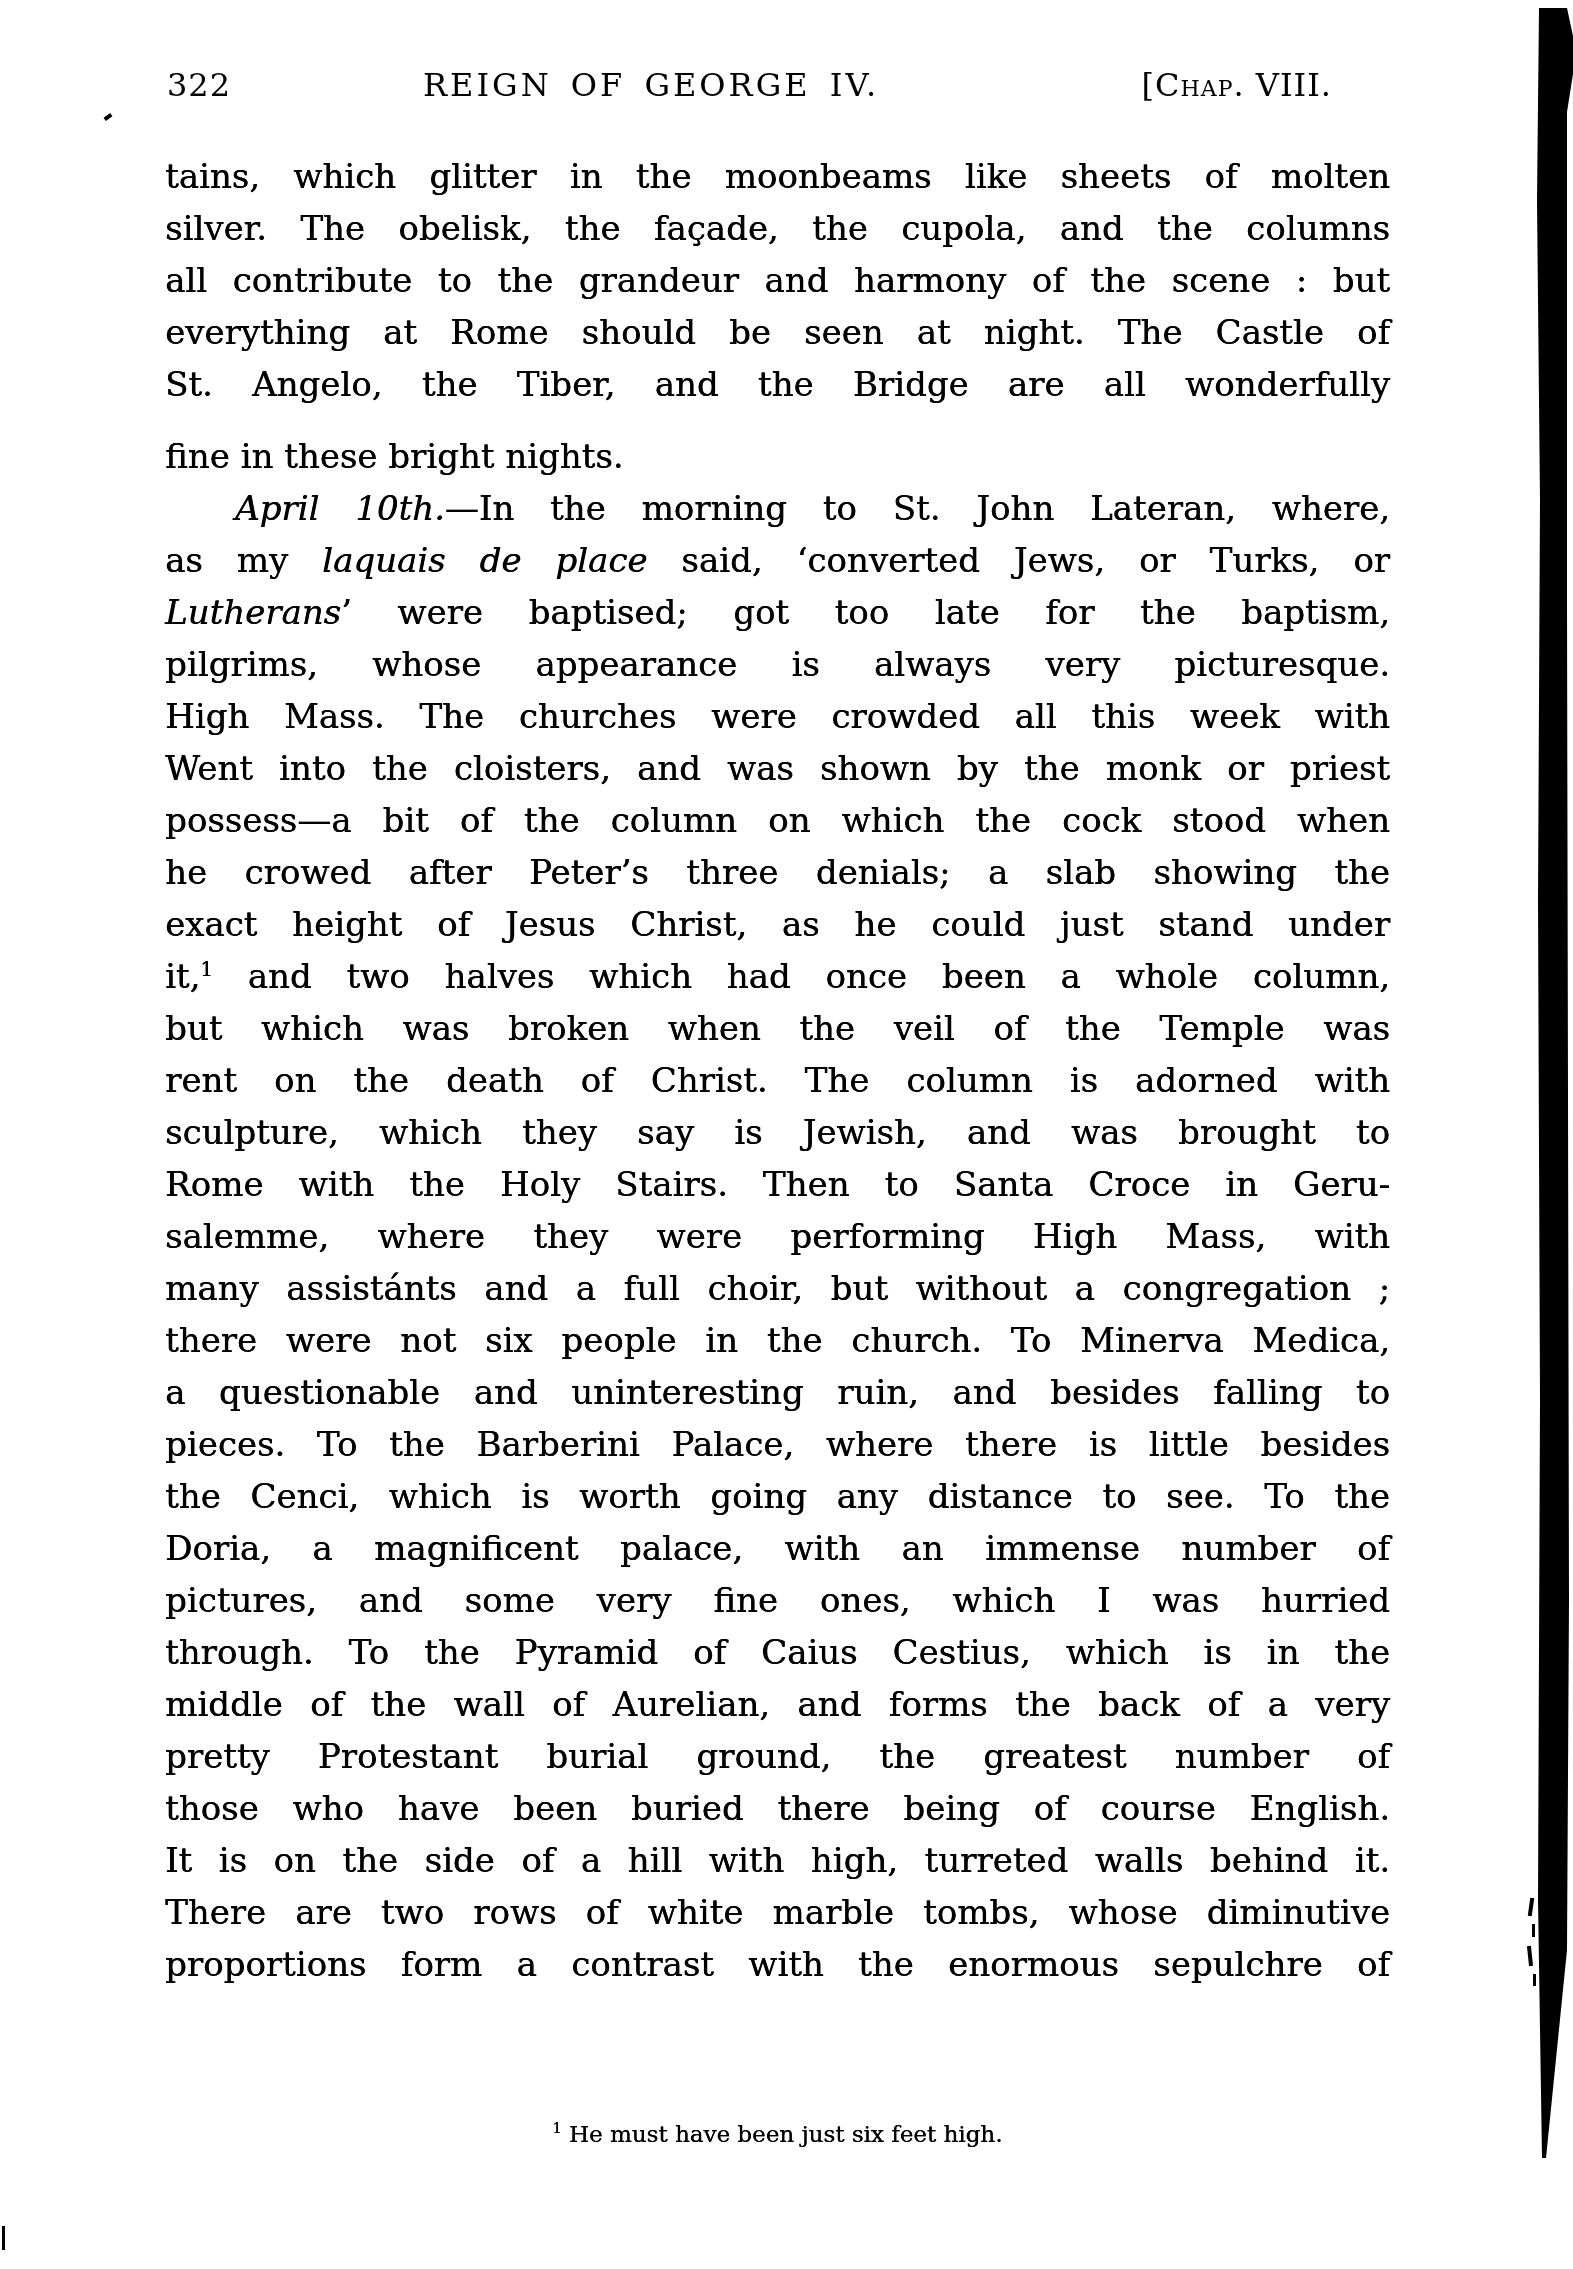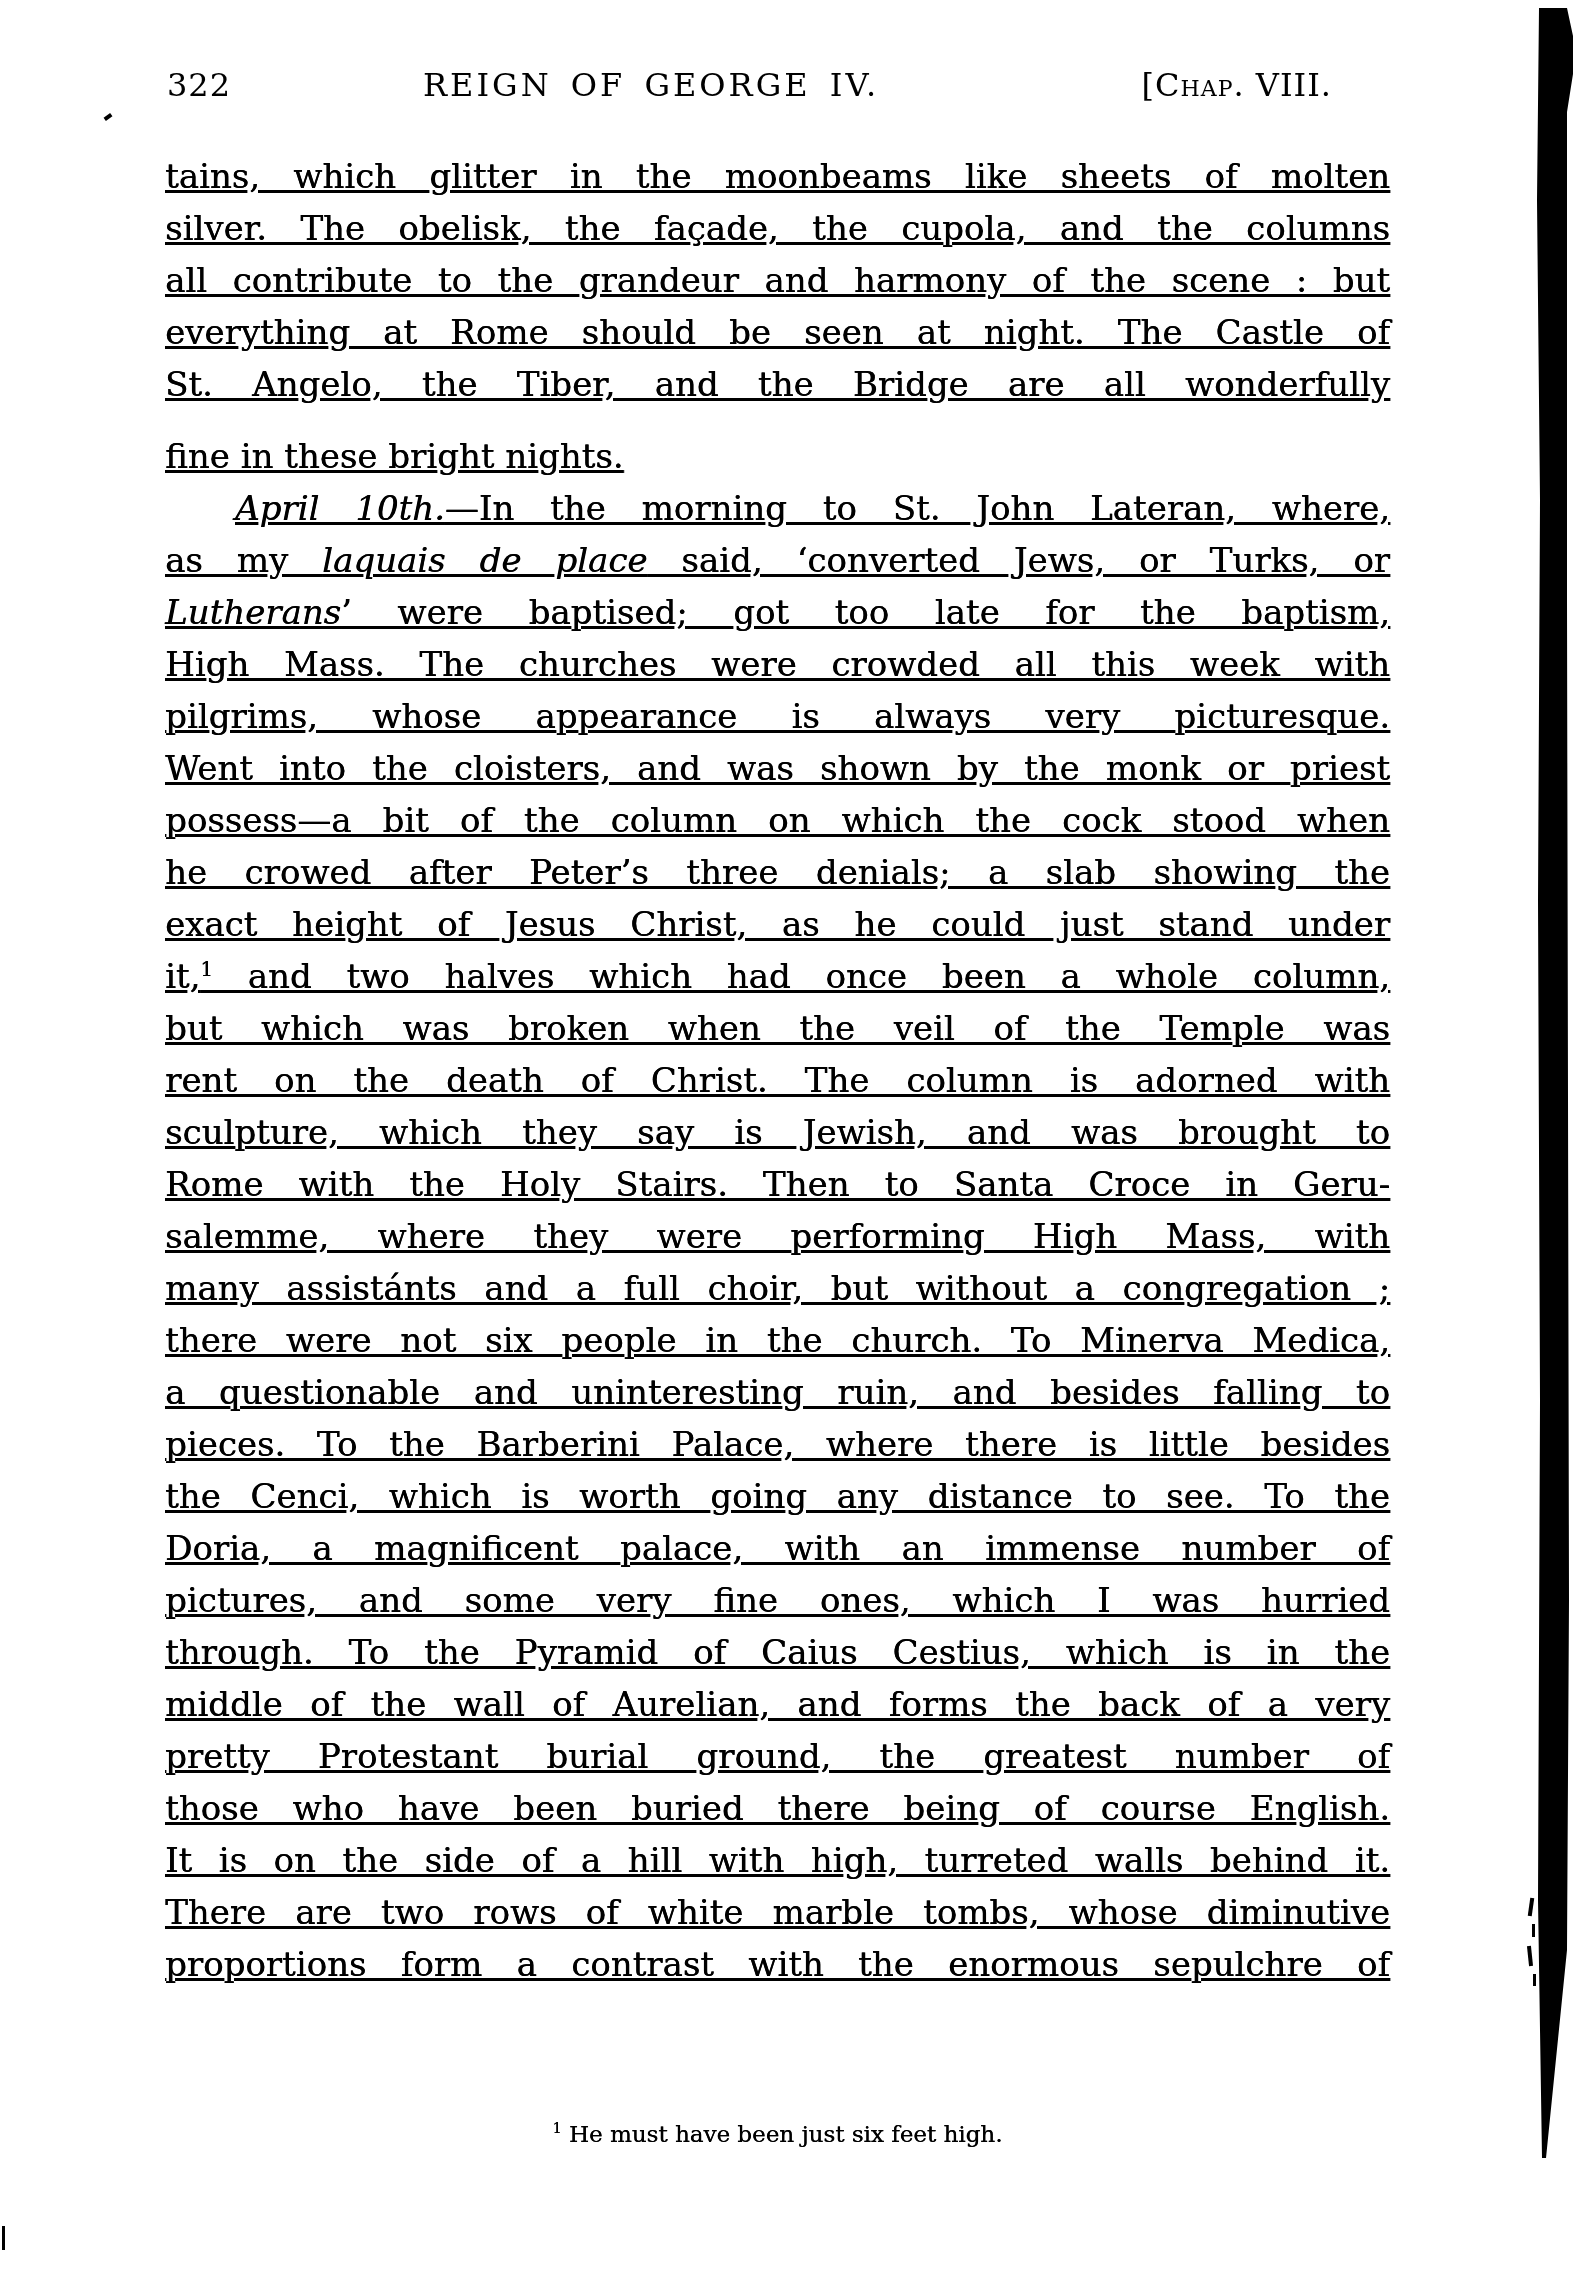--- a/index.html
+++ b/index.html
@@ -29,21 +29,20 @@
   
   .page-body{
     position:absolute;left:165px;top:150px;width:1225px;
     font-size:34px;line-height:52px;
     text-shadow:0.4px 0 0 #000;
   }
   .line{
     text-align:justify;
     text-align-last:justify;
     white-space:normal;
-    text-decoration:underline;
   }
   .line.nojust{text-align-last:left;margin-top:20px;}
   .line.indent{text-indent:70px;}
   .line i{font-style:italic;}
   .line sup{font-size:0.58em;vertical-align:super;line-height:0;}
   
   .footnote{
     position:absolute;left:165px;top:2120px;width:1225px;
     font-size:23px;text-align:center;
     text-shadow:0.3px 0 0 #000;
@@ -69,22 +68,22 @@
   <div class="page-body">
       <div class="line"><span>tains, which glitter in the moonbeams like sheets of molten</span></div>
       <div class="line"><span>silver.  The obelisk, the façade, the cupola, and the columns</span></div>
       <div class="line"><span>all contribute to the grandeur and harmony of the scene : but</span></div>
       <div class="line"><span>everything at Rome should be seen at night.  The Castle of</span></div>
       <div class="line"><span>St. Angelo, the Tiber, and the Bridge are all wonderfully</span></div>
       <div class="line nojust"><span>fine in these bright nights.</span></div>
       <div class="line indent"><i>April 10th.</i><span>—In the morning to St. John Lateran, where,</span></div>
       <div class="line"><span>as my </span><i>laquais de place</i><span> said, ‘converted Jews, or Turks, or</span></div>
       <div class="line"><i>Lutherans</i><span>’ were baptised; got too late for the baptism,</span></div>
+      <div class="line"><span>pilgrims, whose appearance is always very picturesque.</span></div>
       <div class="line"><span>High Mass.  The churches were crowded all this week with</span></div>
-      <div class="line"><span>pilgrims, whose appearance is always very picturesque.</span></div>
       <div class="line"><span>Went into the cloisters, and was shown by the monk or priest</span></div>
       <div class="line"><span>possess—a bit of the column on which the cock stood when</span></div>
       <div class="line"><span>he crowed after Peter’s three denials; a slab showing the</span></div>
       <div class="line"><span>exact height of Jesus Christ, as he could just stand under</span></div>
       <div class="line"><span>it,</span><sup>1</sup><span> and two halves which had once been a whole column,</span></div>
       <div class="line"><span>but which was broken when the veil of the Temple was</span></div>
       <div class="line"><span>rent on the death of Christ.  The column is adorned with</span></div>
       <div class="line"><span>sculpture, which they say is Jewish, and was brought to</span></div>
       <div class="line"><span>Rome with the Holy Stairs.  Then to Santa Croce in Geru-</span></div>
       <div class="line"><span>salemme, where they were performing High Mass, with</span></div>

